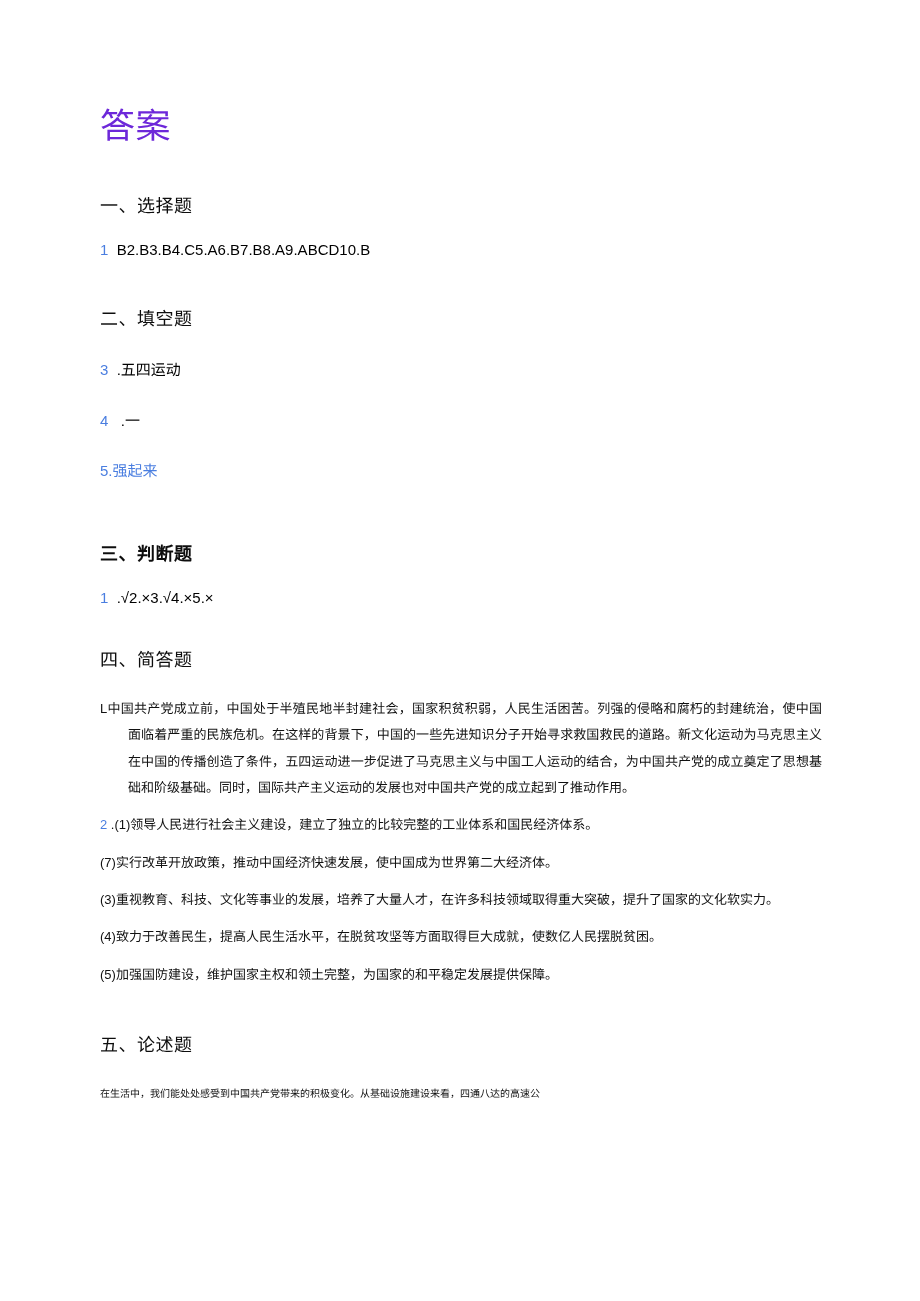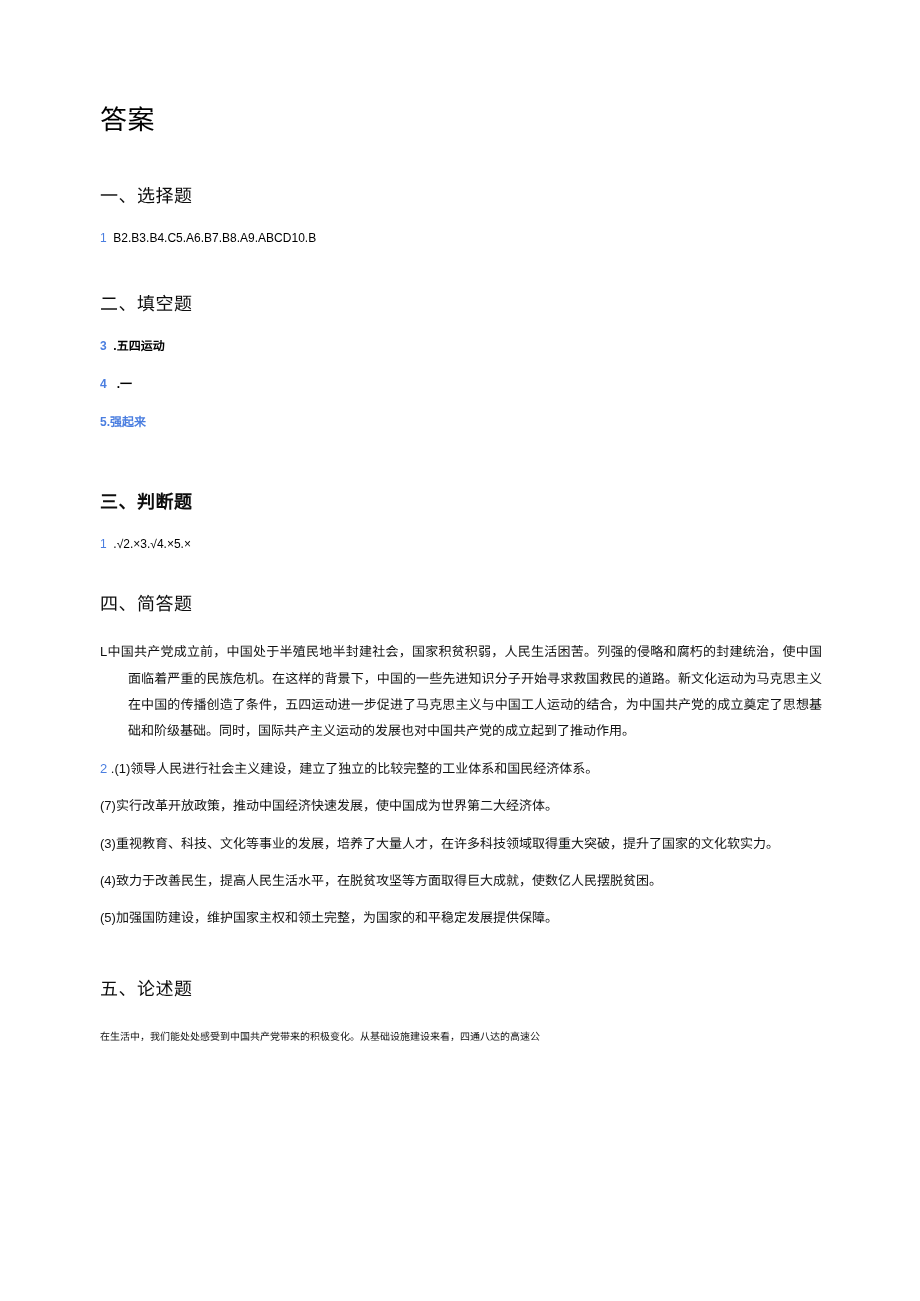--- a/index.html
+++ b/index.html
@@ -23,24 +23,24 @@
   }
   .content {
     position: absolute;
     left: 100px;
     top: 104px;
     width: 700px;
   }
 
   
   .doc-title {
-    font-size: 27px;
+    font-size: 35px;
     line-height: 1.25;
     font-weight: 400;
-    color: #000000;
+    color: #6d28d9;
     letter-spacing: 0.5px;
     margin: 0 0 0 0;
   }
 
   
   .section-heading {
     font-size: 18px;
     line-height: 1.3;
     font-weight: 400;
     color: #0d0d0d;
@@ -48,28 +48,28 @@
     margin: 0;
   }
   .sec-gap-1 { margin-top: 47px; }
   .sec-gap-2 { margin-top: 46px; }
   .sec-gap-3 { margin-top: 60px; font-weight: bold; }
   .sec-gap-4 { margin-top: 40px; }
   .sec-gap-5 { margin-top: 46px; }
 
   
   .answer-line {
-    font-size: 12px;
+    font-size: 15px;
     line-height: 1.5;
     color: #000000;
     margin: 0;
     white-space: pre;
   }
   .gap-after-heading { margin-top: 21px; }
-  .gap-item { margin-top: 20px; font-weight: bold; }
+  .gap-item { margin-top: 28px; }
 
   .num {
     color: #4a7ee0;
   }
   .num-sp {
     color: #4a7ee0;
     letter-spacing: 0;
   }
   .blue-line {
     color: #4a7ee0;

